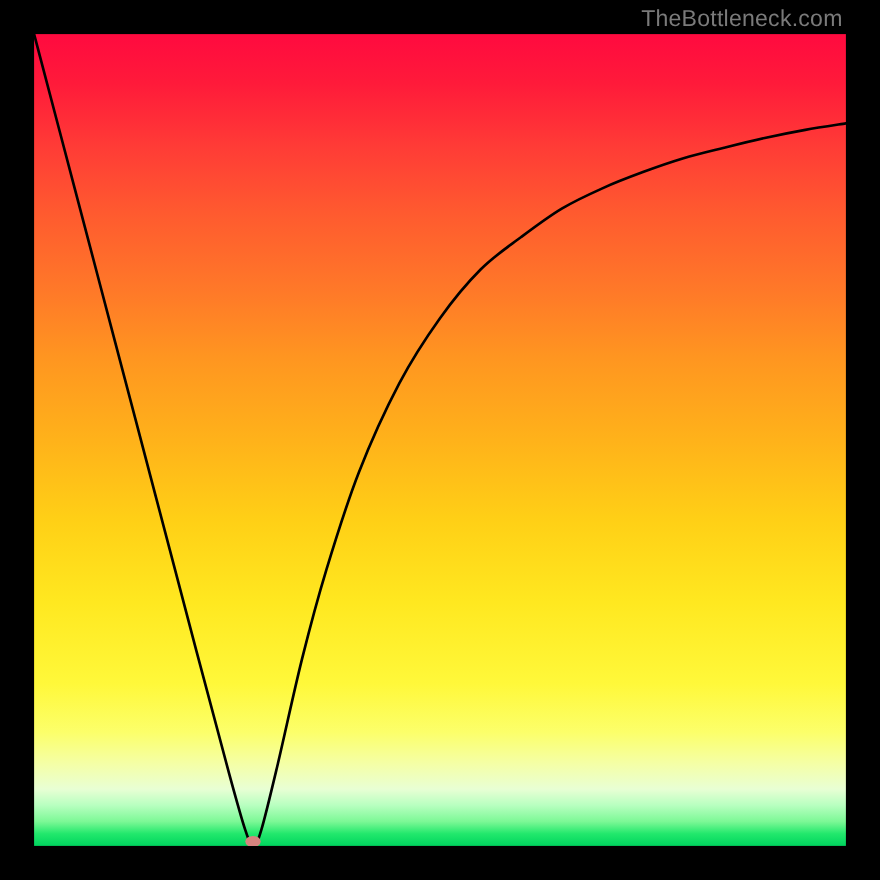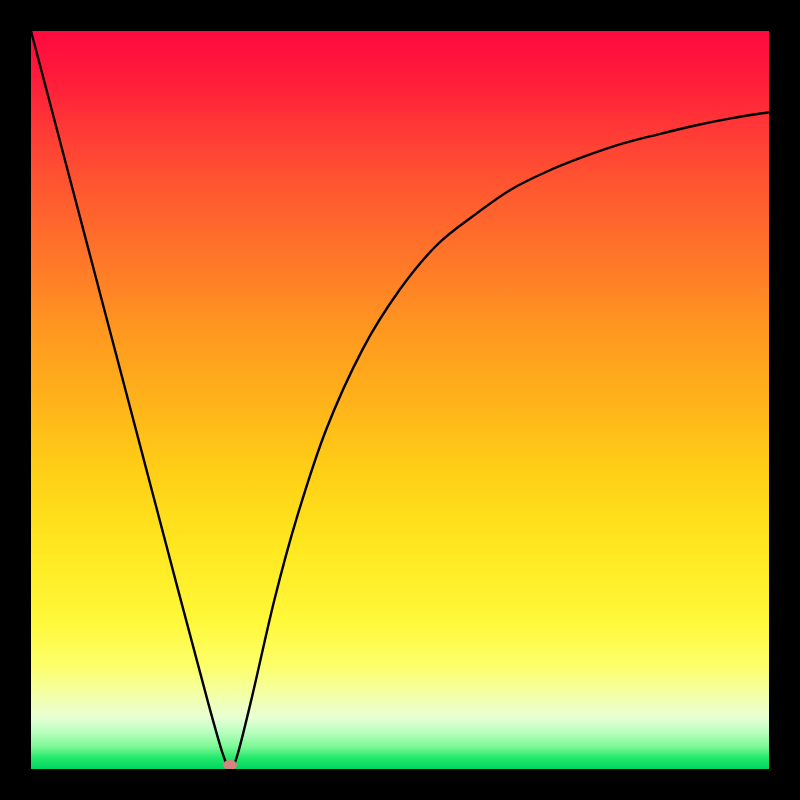--- a/index.html
+++ b/index.html
@@ -80,14 +80,15 @@
 <div class="frame">
 
   <div class="plot">
     <div class="gradient"></div>
     <svg class="curve" viewBox="0 0 738 738" preserveAspectRatio="none">
       <path id="curve-path" d="M 0.00 0.00 C 6.15 23.37, 24.60 93.48, 36.90 140.22 C 49.20 186.96, 61.50 233.70, 73.80 280.44 C 86.10 327.18, 98.40 373.92, 110.70 420.66 C 123.00 467.40, 136.53 519.06, 147.60 560.88 C 158.67 602.70, 169.74 644.52, 177.12 671.58 C 184.50 698.64, 188.19 712.17, 191.88 723.24 C 195.57 734.31, 196.80 738.00, 199.26 738.00 C 201.72 738.00, 202.95 735.54, 206.64 723.24 C 210.33 710.94, 215.25 690.03, 221.40 664.20 C 227.55 638.37, 236.16 597.78, 243.54 568.26 C 250.92 538.74, 257.07 515.37, 265.68 487.08 C 274.29 458.79, 284.13 426.81, 295.20 398.52 C 306.27 370.23, 319.80 340.71, 332.10 317.34 C 344.40 293.97, 356.70 275.52, 369.00 258.30 C 381.30 241.08, 393.60 226.32, 405.90 214.02 C 418.20 201.72, 430.50 193.72, 442.80 184.50 C 455.10 175.28, 467.40 166.05, 479.70 158.67 C 492.00 151.29, 504.30 145.75, 516.60 140.22 C 528.90 134.68, 541.20 130.01, 553.50 125.46 C 565.80 120.91, 578.10 116.60, 590.40 112.91 C 602.70 109.22, 615.00 106.40, 627.30 103.32 C 639.60 100.25, 651.90 97.17, 664.20 94.46 C 676.50 91.76, 688.80 89.30, 701.10 87.08 C 713.40 84.87, 731.85 82.16, 738.00 81.18" fill="none" stroke="#000" stroke-width="2.4" stroke-linejoin="round" stroke-linecap="round"></path>
     </svg>
     <div class="marker" id="min-marker" style="left: 199.26px; top: 734.31px;"></div>
   </div>
 
+  <div class="watermark">TheBottleneck.com</div>
 
 </div>
 
 </body></html>

